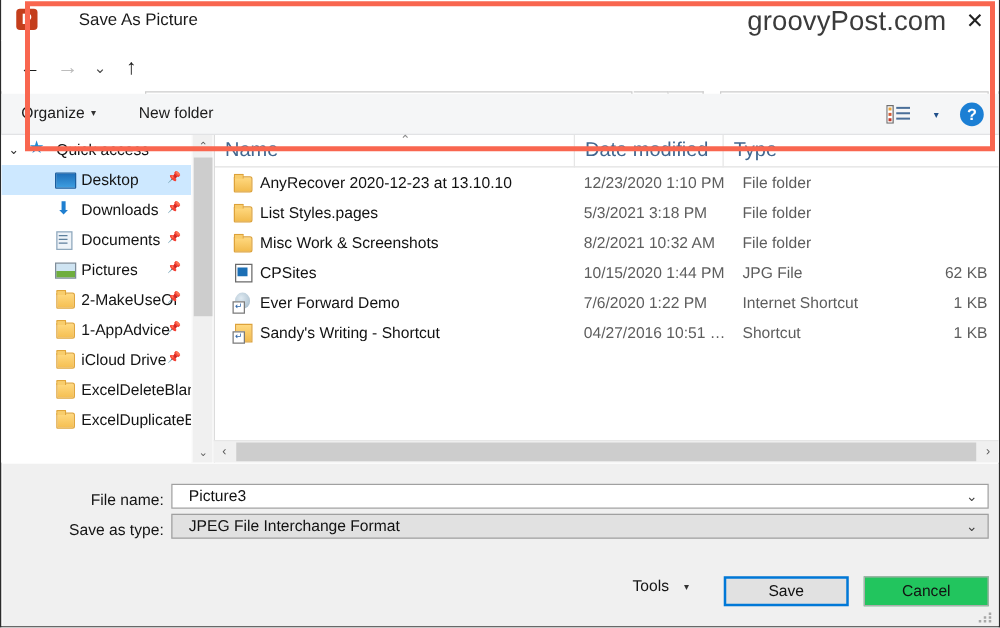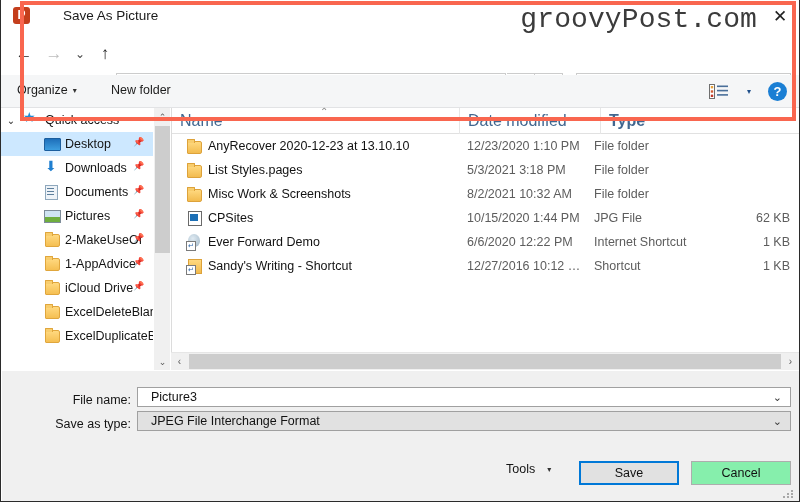--- a/index.html
+++ b/index.html
@@ -38,22 +38,22 @@
     position: absolute; left: 0; right: 0; top: 0;
     font-size: 12px; line-height: 17px; font-weight: bold;
     color: #ffffff; text-align: center;
     font-family: "Liberation Sans", sans-serif;
   }
   #title-text {
     font-size: 13.5px; color: #1a1a1a; white-space: nowrap; margin-left: 25px;
   }
   #watermark {
     position: absolute; right: 44px; top: 4px;
-    font-family: Liberation Mono, monospace;
-    font-size: 28px; color: #3b3b3b;
+    font-family: Liberation Sans, sans-serif;
+    font-size: 22px; color: #3b3b3b;
     letter-spacing: 0.1px;
     white-space: nowrap;
   }
   #close-btn {
     position: absolute; right: 4px; top: 2px;
     width: 34px; height: 28px;
     display: flex; align-items: center; justify-content: center;
     font-size: 17px; color: #222; cursor: pointer;
     font-family: "Liberation Sans", sans-serif;
   }
@@ -411,21 +411,21 @@
   #btn-save {
     position: absolute; left: 578px; top: 461px;
     width: 100px; height: 24px;
     background: #e1e1e1; border: 2px solid #0078d7;
     display: flex; align-items: center; justify-content: center;
     font-size: 12.5px; color: #121212; cursor: pointer;
   }
   #btn-cancel {
     position: absolute; left: 690px; top: 461px;
     width: 100px; height: 24px;
-    background: #86efac; border: 1px solid #adadad;
+    background: #22c55e; border: 1px solid #adadad;
     display: flex; align-items: center; justify-content: center;
     font-size: 12.5px; color: #121212; cursor: pointer;
   }
   #resize-grip {
     position: absolute; right: 4px; bottom: 3px;
     width: 14px; height: 8px; cursor: nwse-resize;
   }
   #resize-grip i {
     position: absolute; width: 2px; height: 2px; background: #a8a8a8;
   }
@@ -563,21 +563,21 @@
     <div id="side-scroll">
       <div class="sb-arrow" id="side-sb-up">⌃</div>
       <div id="side-sb-thumb"></div>
       <div class="sb-arrow" id="side-sb-dn">⌄</div>
     </div>
 
     <div id="filelist">
       <div id="col-header">
           <div class="col-h" style="left: 0px; width: 287px;">Name</div>
           <div class="col-h" style="left: 287px; width: 127px;">Date modified</div>
-          <div class="col-h" style="left: 428px; width: 129px; font-weight: bold;">Type</div>
+          <div class="col-h" style="left: 406px; width: 129px;">Type</div>
           <div id="sort-caret">⌃</div>
         </div>
       <div id="rows-holder">
           <div class="frow">
             <span class="f-ico fi-folder"></span>
             <span class="fcell f-name" style="left: 36px; width: 250px;">AnyRecover 2020-12-23 at 13.10.10</span>
             <span class="fcell f-date" style="left: 295px; width: 120px;">12/23/2020 1:10 PM</span>
             <span class="fcell f-type" style="left: 422px; width: 120px;">File folder</span>
             <span class="fcell f-size" style="left: 528px; width: 90px;"></span>
           </div>
@@ -598,28 +598,28 @@
           <div class="frow">
             <span class="f-ico fi-image"></span>
             <span class="fcell f-name" style="left: 36px; width: 250px;">CPSites</span>
             <span class="fcell f-date" style="left: 295px; width: 120px;">10/15/2020 1:44 PM</span>
             <span class="fcell f-type" style="left: 422px; width: 120px;">JPG File</span>
             <span class="fcell f-size" style="left: 528px; width: 90px;">62 KB</span>
           </div>
           <div class="frow">
             <span class="f-ico fi-ieshort"></span>
             <span class="fcell f-name" style="left: 36px; width: 250px;">Ever Forward Demo</span>
-            <span class="fcell f-date" style="left: 295px; width: 120px;">6/6/2020 12:22 PM</span>
+            <span class="fcell f-date" style="left: 295px; width: 120px;">7/6/2020 1:22 PM</span>
             <span class="fcell f-type" style="left: 422px; width: 120px;">Internet Shortcut</span>
             <span class="fcell f-size" style="left: 528px; width: 90px;">1 KB</span>
           </div>
           <div class="frow">
             <span class="f-ico fi-short"></span>
             <span class="fcell f-name" style="left: 36px; width: 250px;">Sandy's Writing - Shortcut</span>
-            <span class="fcell f-date" style="left: 295px; width: 120px;">12/27/2016 10:12 …</span>
+            <span class="fcell f-date" style="left: 295px; width: 120px;">04/27/2016 10:51 …</span>
             <span class="fcell f-type" style="left: 422px; width: 120px;">Shortcut</span>
             <span class="fcell f-size" style="left: 528px; width: 90px;">1 KB</span>
           </div>
         </div>
     </div>
   </div>
 
   <div id="hscroll">
     <div class="hsb-arrow" id="hsb-left">‹</div>
     <div id="hsb-thumb"></div>

